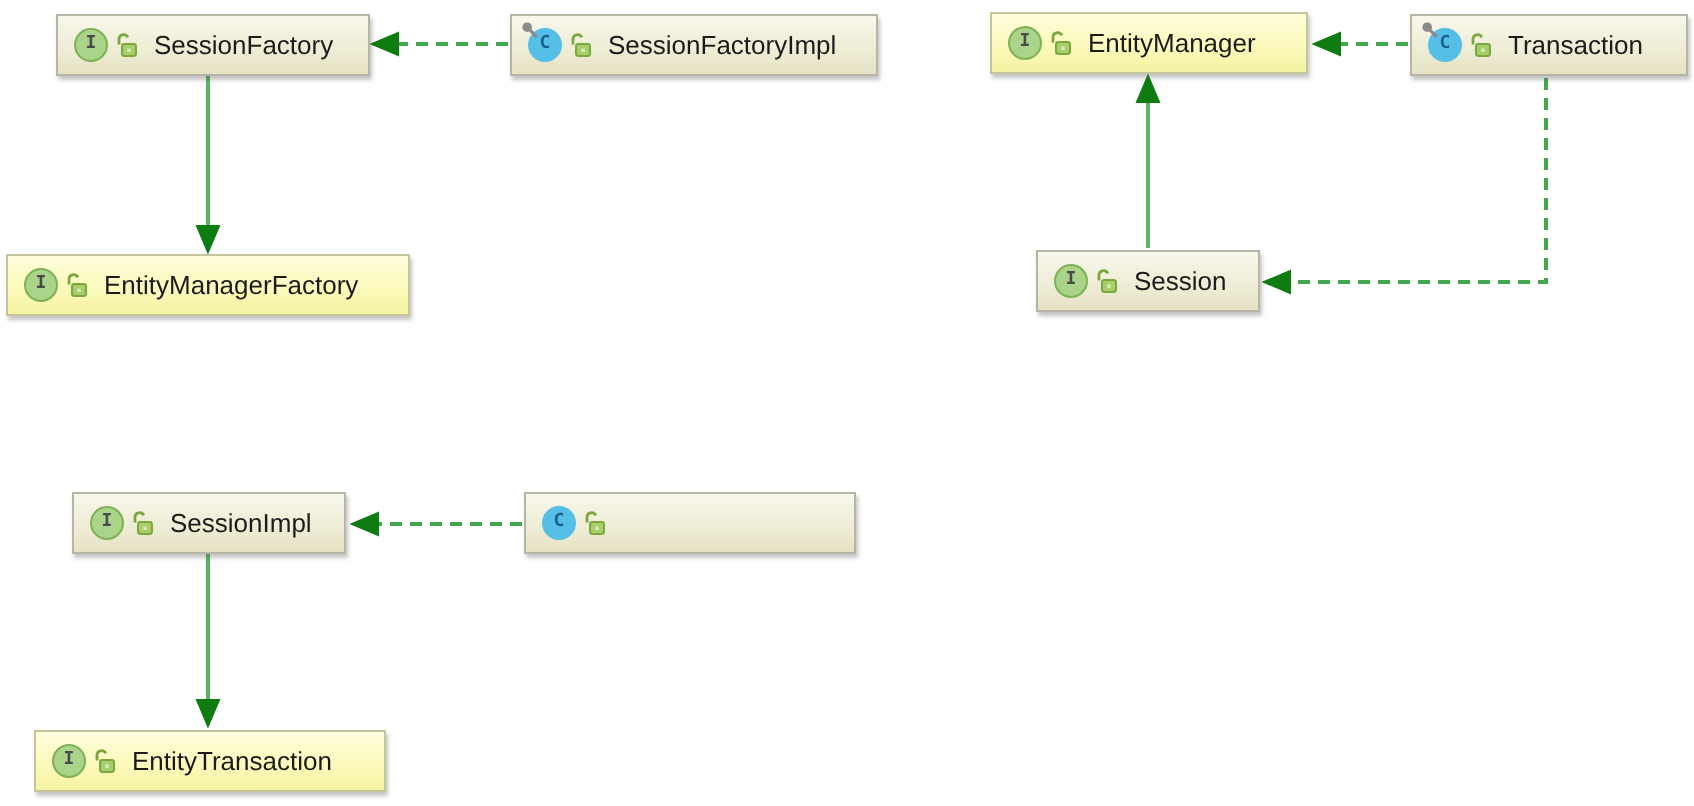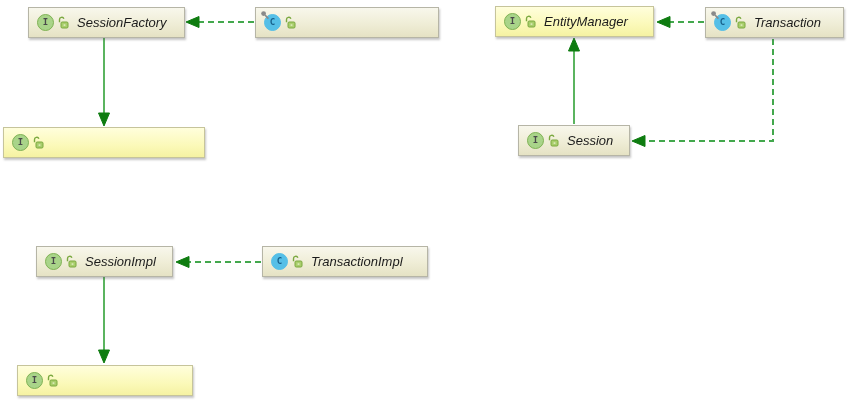--- a/index.html
+++ b/index.html
@@ -22,21 +22,21 @@
   .node.yellow{background:linear-gradient(#FFFEDC,#FBF9B9 60%,#F5F2A2);border-color:#C6C49B;}
   .badge{
     position:relative;width:15px;height:15px;border-radius:50%;flex:none;
     display:flex;align-items:center;justify-content:center;
     font-family:"DejaVu Sans Mono",monospace;font-weight:bold;font-size:9px;line-height:1;
   }
   .badge.iface{background:#A9D489;border:1px solid #7FB254;color:#4a4a4a;}
   .badge.cls{background:#55BFE7;border:1px solid #55BFE7;color:#19618C;}
   .pinwrap{position:absolute;top:-5px;left:-5px;width:11px;height:11px;}
   .lock{flex:none;display:flex;align-items:center;margin-left:-1px;}
-  .lbl{padding-left:3px;font-style:italic;}
+  .lbl{padding-left:3px;}
   
   #n-session-factory        {left:28px;  top:7px;   width:157px;}
   #n-session-factory-impl   {left:255px; top:7px;   width:184px;}
   #n-entity-manager-factory {left:3px;   top:127px; width:202px;}
   #n-entity-manager         {left:495px; top:6px;   width:159px;}
   #n-session-impl           {left:705px; top:7px;   width:139px;}
   #n-session                {left:518px; top:125px; width:112px;}
   #n-transaction            {left:36px;  top:246px; width:137px;}
   #n-transaction-impl       {left:262px; top:246px; width:166px;}
   #n-entity-transaction     {left:17px;  top:365px; width:176px;}
@@ -101,31 +101,33 @@
             <circle cx="3.6" cy="3.6" r="2.4" fill="#8a8a8a"></circle>
             <line x1="5" y1="5" x2="8.4" y2="8.6" stroke="#8a8a8a" stroke-width="1.6"></line>
           </svg></span></span>
     <span class="lock">
       <svg width="11" height="13" viewBox="0 0 11 13">
           <path d="M1.5,6.3 V3.8 A2.3,2.3 0 0 1 5.9,2.7" fill="none" stroke="#7AA83F" stroke-width="1.4"></path>
           <rect x="3" y="6" width="7" height="6" rx="1.2" fill="#A9CE6C" stroke="#7AA83F"></rect>
           <rect x="5.6" y="8.2" width="1.8" height="1.8" fill="#D7E8B5"></rect>
         </svg>
     </span>
+    <span class="lbl">SessionFactoryImpl</span>
   </div>
 
   <div class="node yellow" id="n-entity-manager-factory">
     <span class="badge iface">I</span>
     <span class="lock">
       <svg width="11" height="13" viewBox="0 0 11 13">
           <path d="M1.5,6.3 V3.8 A2.3,2.3 0 0 1 5.9,2.7" fill="none" stroke="#7AA83F" stroke-width="1.4"></path>
           <rect x="3" y="6" width="7" height="6" rx="1.2" fill="#A9CE6C" stroke="#7AA83F"></rect>
           <rect x="5.6" y="8.2" width="1.8" height="1.8" fill="#D7E8B5"></rect>
         </svg>
     </span>
+    <span class="lbl">EntityManagerFactory</span>
   </div>
 
   <div class="node yellow" id="n-entity-manager">
     <span class="badge iface">I</span>
     <span class="lock">
       <svg width="11" height="13" viewBox="0 0 11 13">
           <path d="M1.5,6.3 V3.8 A2.3,2.3 0 0 1 5.9,2.7" fill="none" stroke="#7AA83F" stroke-width="1.4"></path>
           <rect x="3" y="6" width="7" height="6" rx="1.2" fill="#A9CE6C" stroke="#7AA83F"></rect>
           <rect x="5.6" y="8.2" width="1.8" height="1.8" fill="#D7E8B5"></rect>
         </svg>
@@ -174,27 +176,27 @@
 
   <div class="node beige" id="n-transaction-impl">
     <span class="badge cls">C</span>
     <span class="lock">
       <svg width="11" height="13" viewBox="0 0 11 13">
           <path d="M1.5,6.3 V3.8 A2.3,2.3 0 0 1 5.9,2.7" fill="none" stroke="#7AA83F" stroke-width="1.4"></path>
           <rect x="3" y="6" width="7" height="6" rx="1.2" fill="#A9CE6C" stroke="#7AA83F"></rect>
           <rect x="5.6" y="8.2" width="1.8" height="1.8" fill="#D7E8B5"></rect>
         </svg>
     </span>
-    <span class="lbl">TransactionImpl</span>
   </div>
 
   <div class="node yellow" id="n-entity-transaction">
     <span class="badge iface">I</span>
     <span class="lock">
       <svg width="11" height="13" viewBox="0 0 11 13">
           <path d="M1.5,6.3 V3.8 A2.3,2.3 0 0 1 5.9,2.7" fill="none" stroke="#7AA83F" stroke-width="1.4"></path>
           <rect x="3" y="6" width="7" height="6" rx="1.2" fill="#A9CE6C" stroke="#7AA83F"></rect>
           <rect x="5.6" y="8.2" width="1.8" height="1.8" fill="#D7E8B5"></rect>
         </svg>
     </span>
+    <span class="lbl">EntityTransaction</span>
   </div>
 
 </div>
 
 </body></html>

